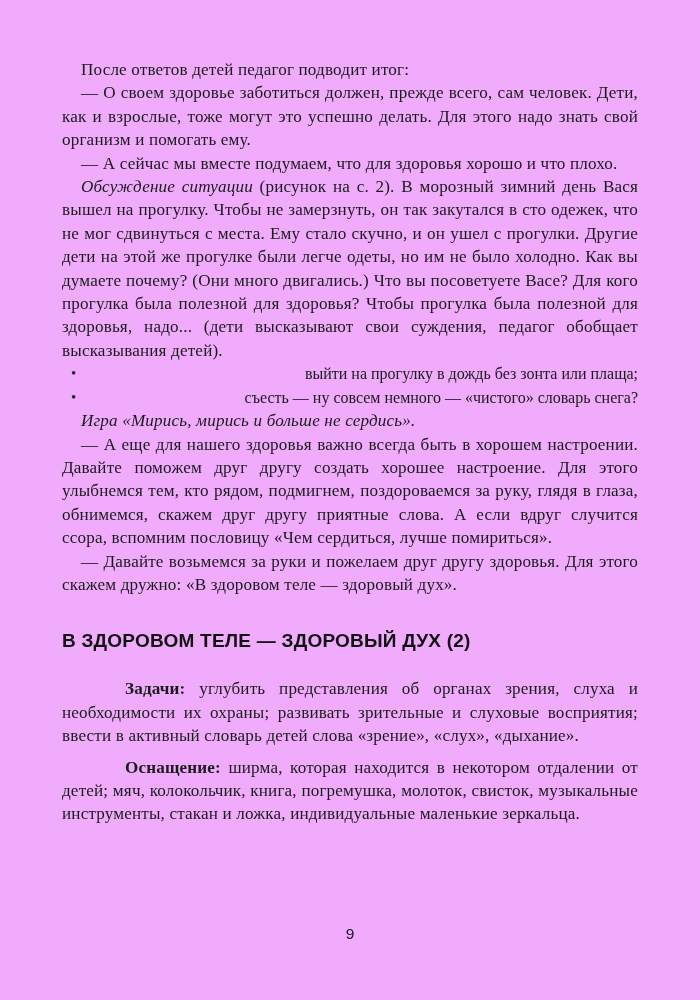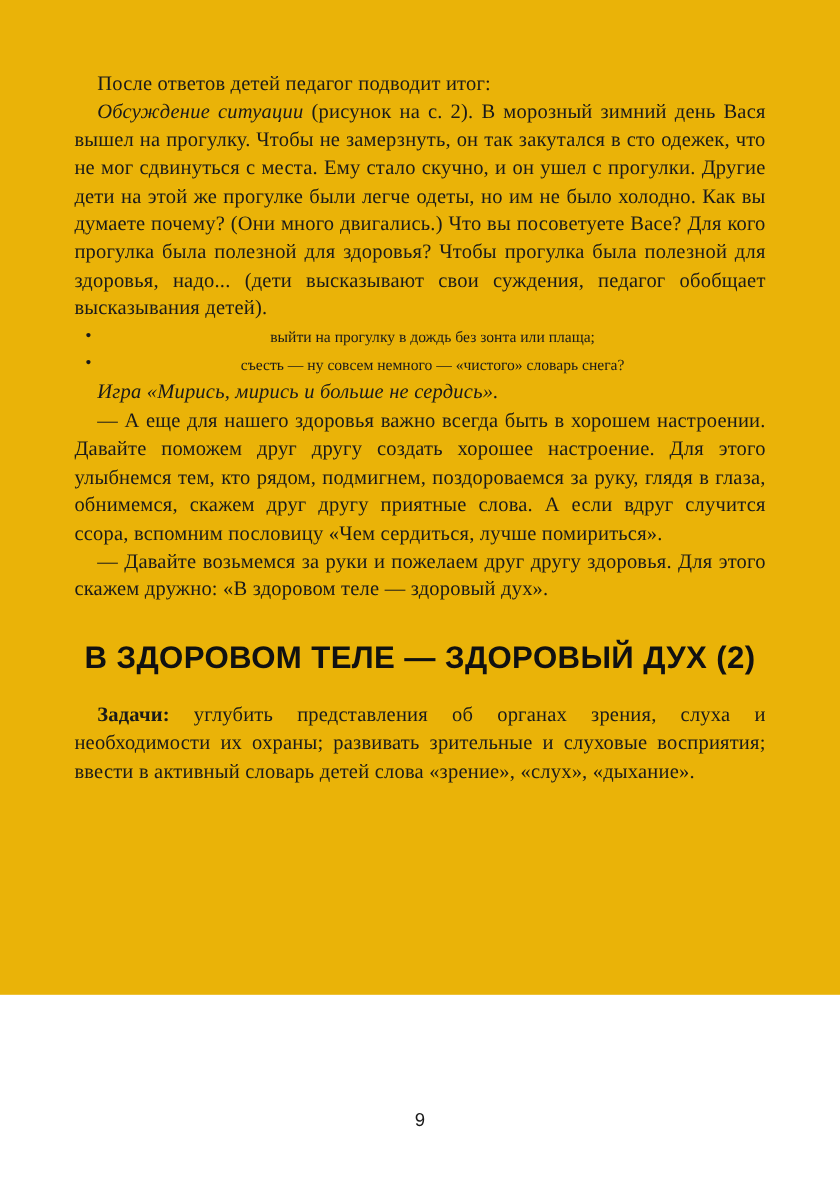--- a/index.html
+++ b/index.html
@@ -13,23 +13,23 @@
     height: 1000px;
     overflow: hidden;
     font-family: "Liberation Serif", "DejaVu Serif", serif;
     color: #1a1a1a;
     -webkit-font-smoothing: antialiased;
   }
 
   .page {
     position: relative;
     width: 700px;
-    height: 829px;
+    height: 1000px;
     box-sizing: border-box;
-    background: #eab308;
+    background: #f0abfc;
   }
 
   .text-column {
     position: absolute;
     left: 62px;
     top: 58px;
     width: 576px;
   }
 
   p.body-par {
@@ -42,53 +42,54 @@
     letter-spacing: 0.01em;
   }
 
   .em {
     font-style: italic;
     margin-top: 33px;
   }
 
   .bold {
     font-weight: bold;
+    margin-left: 44px;
   }
 
   ul.bullet-list {
     margin: 0;
     padding: 0;
     list-style: none;
   }
 
   ul.bullet-list li {
     margin: 0;
     padding: 0 0 0 21px;
     position: relative;
-    font-size: 13px;
+    font-size: 16px;
     line-height: 23.4px;
-    text-align: center;
+    text-align: right;
   }
 
   ul.bullet-list li::before {
     content: "\2022";
     position: absolute;
     left: 9px;
     top: 0;
     font-size: 15px;
   }
 
   h2.section-heading {
     margin: 0;
     font-family: "Liberation Sans", "DejaVu Sans", sans-serif;
     font-weight: bold;
-    font-size: 26px;
+    font-size: 19px;
     line-height: 24px;
     letter-spacing: 0.012em;
-    text-align: center;
+    text-align: left;
     color: #111111;
     text-indent: 0;
     white-space: nowrap;
   }
 
   .gap-before-heading { height: 33px; }
   .gap-after-heading  { height: 24px; }
   .gap-between-par    { height: 8px; }
 
   .page-number {
@@ -104,21 +105,23 @@
 </style>
 </head>
 <body>
 
 <div class="page">
 
   <div class="text-column">
 
     <p class="body-par">После ответов детей педагог подводит итог:</p>
 
+    <p class="body-par">— О своем здоровье заботиться должен, прежде всего, сам человек. Дети, как и взрослые, тоже могут это успешно делать. Для этого надо знать свой организм и помогать ему.</p>
 
+    <p class="body-par">— А сейчас мы вместе подумаем, что для здоровья хорошо и что плохо.</p>
 
     <p class="body-par"><span class="em">Обсуждение ситуации</span><span> (рисунок на с. 2). В морозный зимний день Вася вышел на прогулку. Чтобы не замерзнуть, он так закутался в сто одежек, что не мог сдвинуться с места. Ему стало скучно, и он ушел с прогулки. Другие дети на этой же прогулке были легче одеты, но им не было холодно. Как вы думаете почему? (Они много двигались.) Что вы посоветуете Васе? Для кого прогулка была полезной для здоровья? Чтобы прогулка была полезной для здоровья, надо... (дети высказывают свои суждения, педагог обобщает высказывания детей).</span></p>
 
 
     <ul class="bullet-list">
       <li><span>выйти на прогулку в дождь без зонта или плаща;</span></li>
       <li><span>съесть — ну совсем немного — «чистого» словарь снега?</span></li>
     </ul>
 
     <p class="body-par em">Игра «Мирись, мирись и больше не сердись».</p>
@@ -131,18 +134,19 @@
     <div class="gap-before-heading"></div>
 
     <h2 class="section-heading">В ЗДОРОВОМ ТЕЛЕ — ЗДОРОВЫЙ ДУХ (2)</h2>
 
     <div class="gap-after-heading"></div>
 
     <p class="body-par"><span class="bold">Задачи:</span><span> углубить представления об органах зрения, слуха и необходимости их охраны; развивать зрительные и слуховые восприятия; ввести в активный словарь детей слова «зрение», «слух», «дыхание».</span></p>
 
     <div class="gap-between-par"></div>
 
+    <p class="body-par"><span class="bold">Оснащение:</span><span> ширма, которая находится в некотором отдалении от детей; мяч, колокольчик, книга, погремушка, молоток, свисток, музыкальные инструменты, стакан и ложка, индивидуальные маленькие зеркальца.</span></p>
 
   </div>
 
   <div class="page-number">9</div>
 
 </div>
 
 </body></html>

